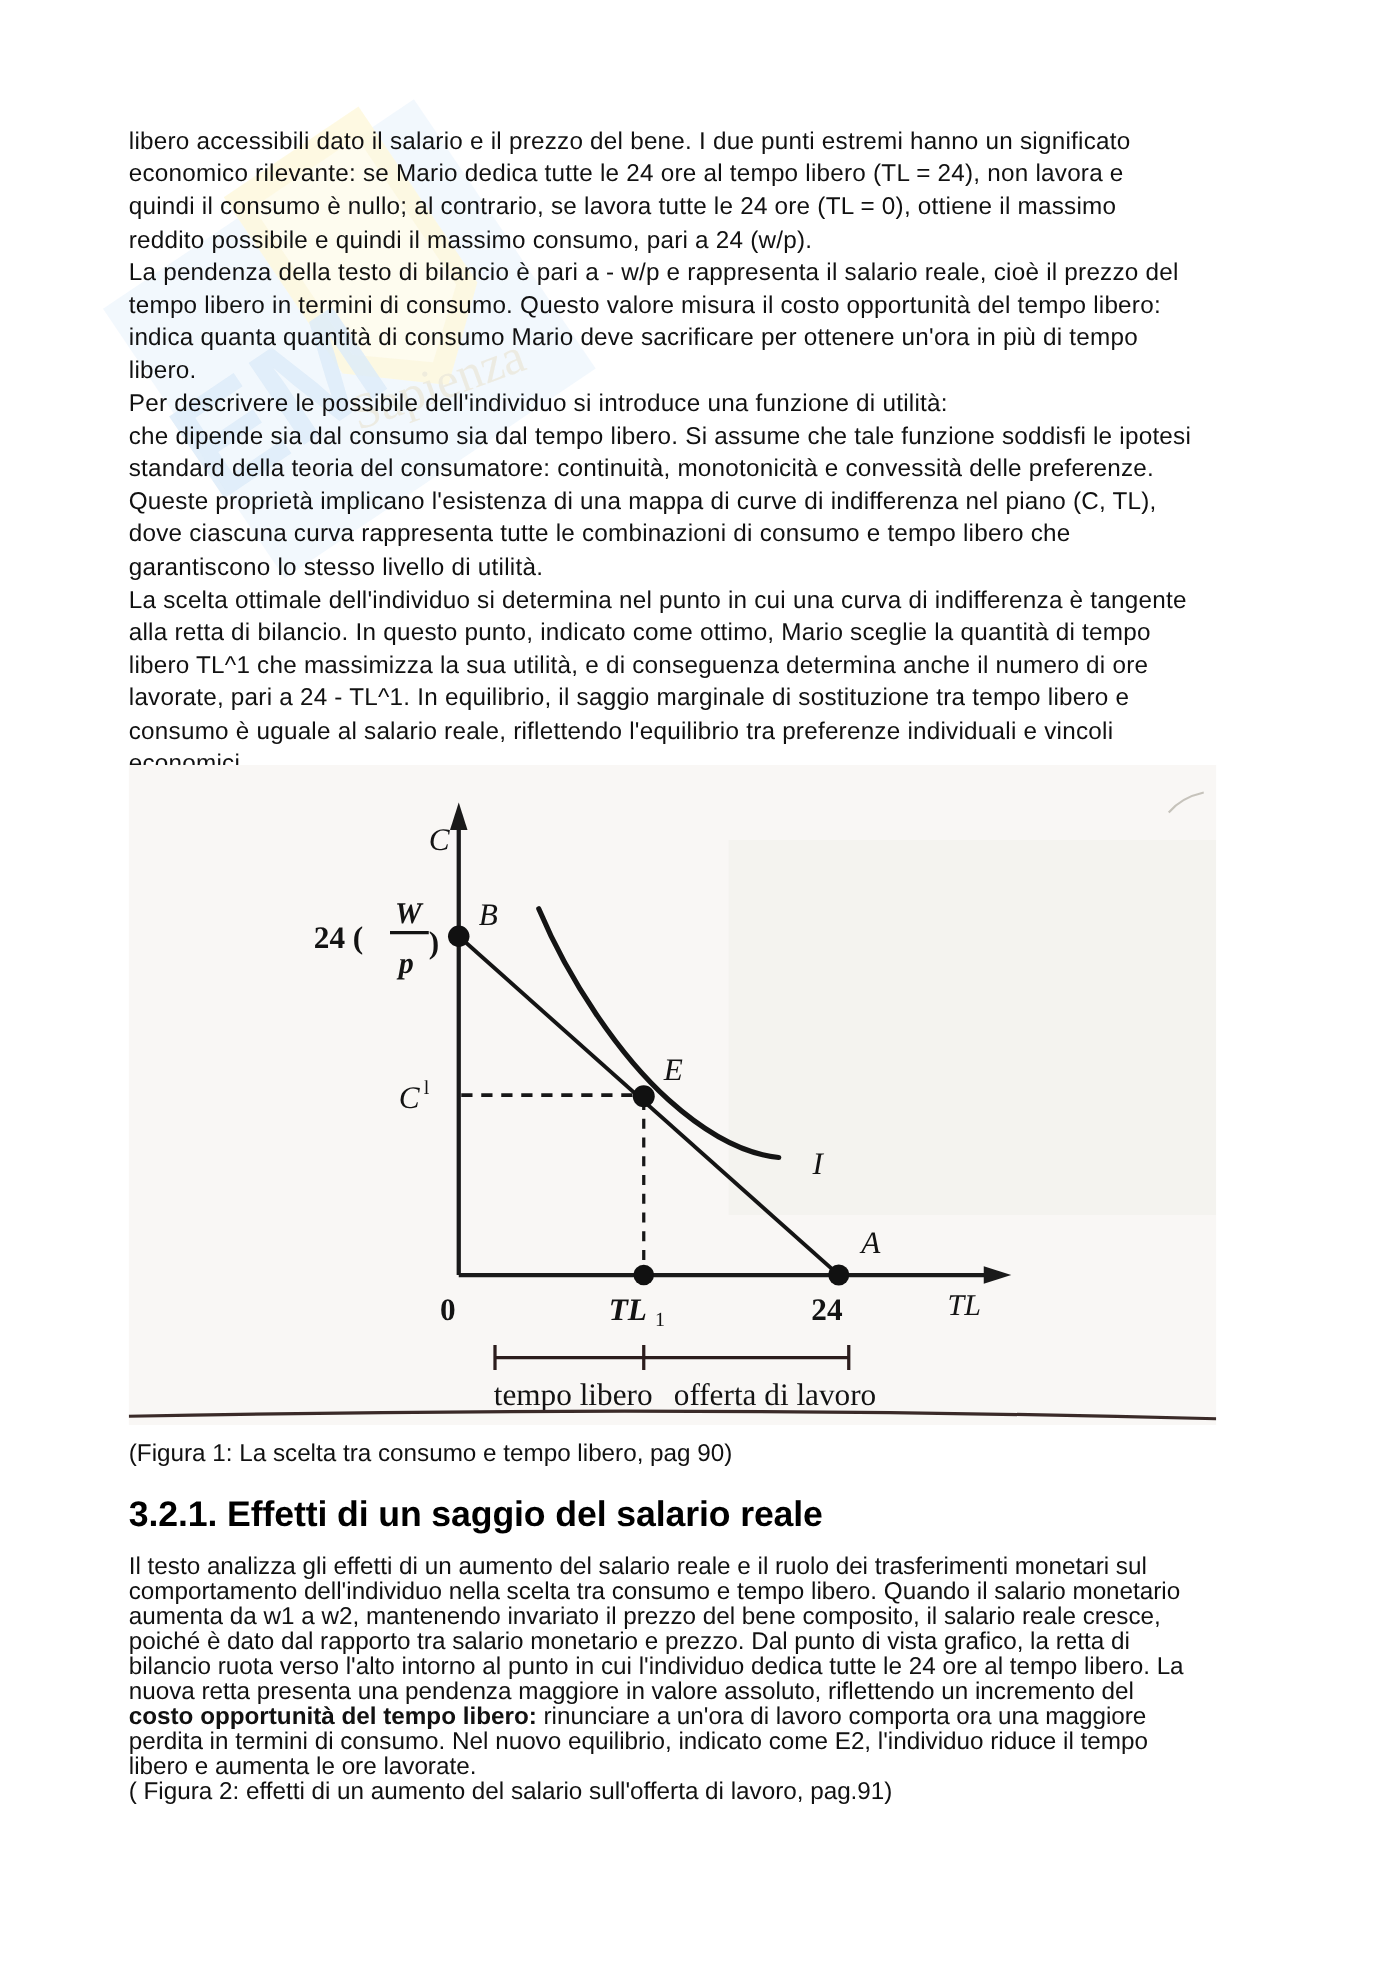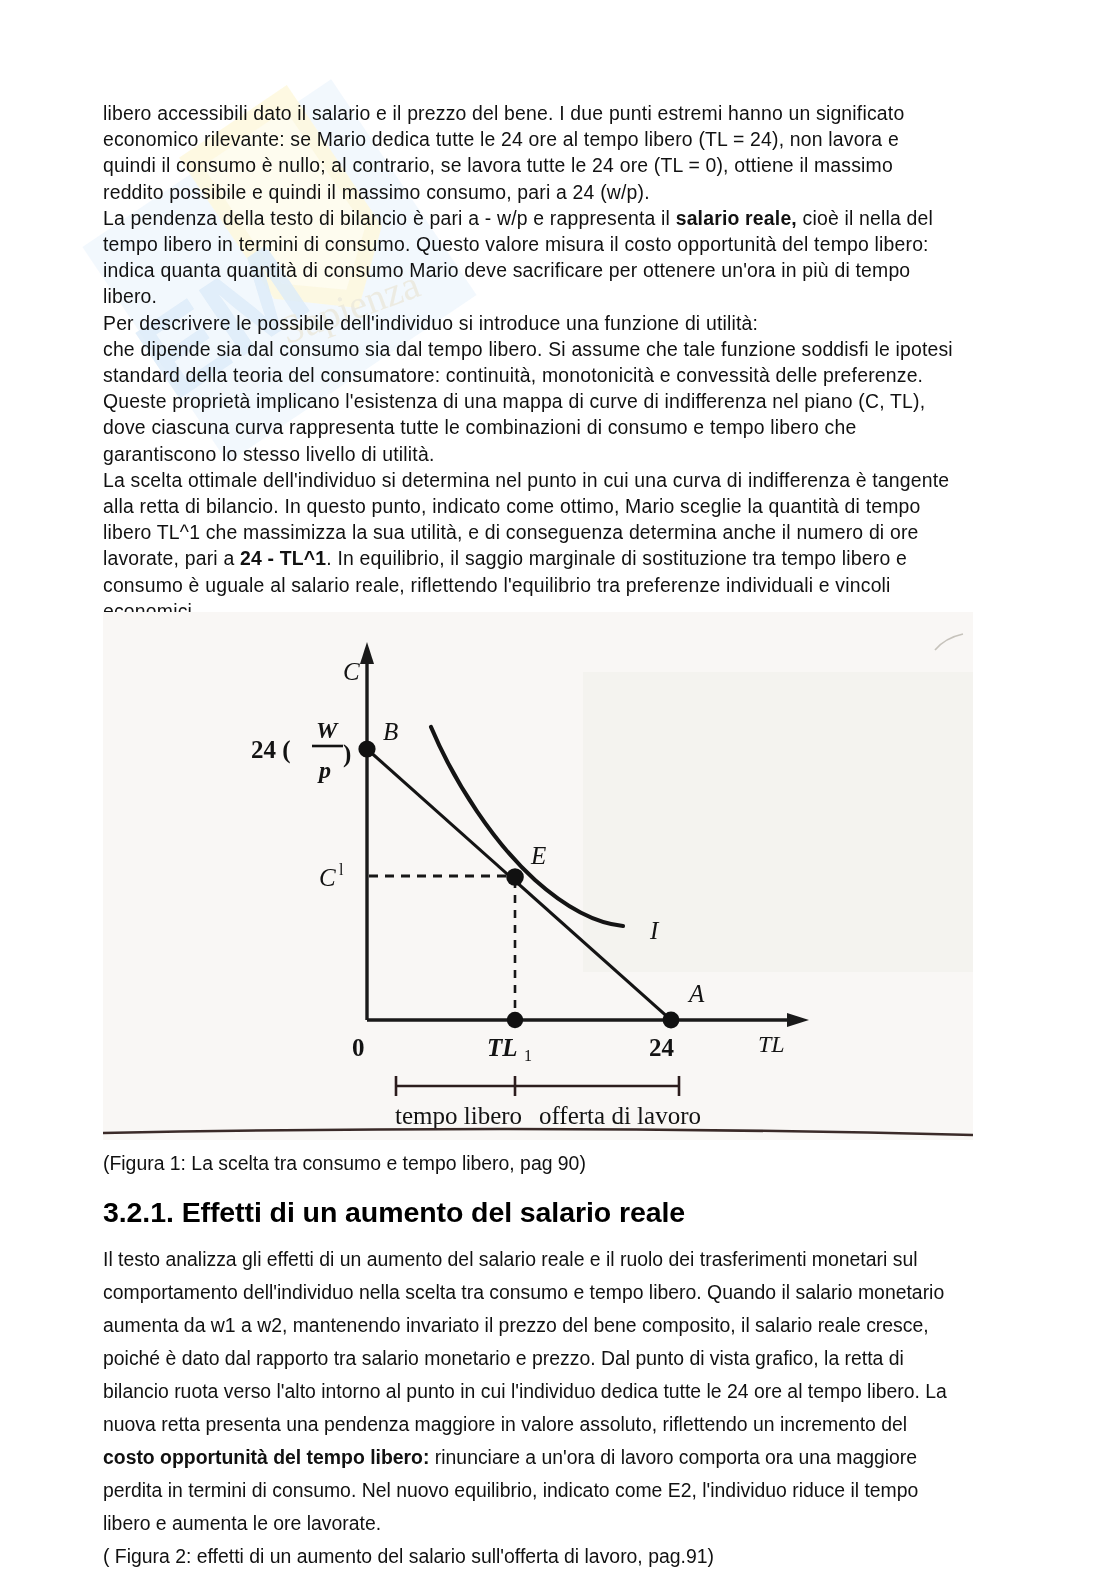--- a/index.html
+++ b/index.html
@@ -41,21 +41,21 @@
     position: absolute;
     left: 103px;
     width: 852px;
     font-size: 19.4px;
     line-height: 26.2px;
     letter-spacing: 0.01em;
     text-align: left;
     color: #111;
   }
   .para p { margin: 0; }
-  .para b { font-weight: bold; margin-top: 26px; }
+  .para b { font-weight: normal; margin-top: 26px; }
 
   .centered-formula {
     display: block;
     font-weight: bold;
     padding-left: 175px;
   }
 
   
   #figure-block {
     position: absolute;
@@ -86,21 +86,21 @@
     font-weight: bold;
     letter-spacing: -0.003em;
     color: #000;
   }
   #body2 {
     position: absolute;
     left: 103px;
     top: 1243px;
     width: 860px;
     font-size: 19.4px;
-    line-height: 33px;
+    line-height: 20px;
     color: #111;
   }
   #body2 p { margin: 0; }
 </style>
 </head>
 <body>
 
 <svg id="watermark" viewBox="0 0 520 520">
   <g transform="rotate(-34 260 260)" opacity="0.5">
     <rect x="120" y="150" width="300" height="260" fill="#cfe4f7" opacity="0.55"></rect>
@@ -108,21 +108,21 @@
     <polygon points="265,150 365,150 365,292 315,333 265,292" fill="#ffffff" opacity="0.45"></polygon>
     <text x="108" y="330" font-family="'Liberation Sans', sans-serif" font-size="115" font-weight="bold" fill="#bcd9f2" opacity="0.85">EM</text>
     <text x="235" y="345" font-family="'Liberation Serif', serif" font-size="40" fill="#d8d2b8" opacity="0.8" transform="rotate(14 235 345)">Sapienza</text>
   </g>
 </svg>
 
 <div id="page">
 
   <div class="para" style="top:100px;">
     <p>libero accessibili dato il salario e il prezzo del bene. I due punti estremi hanno un significato economico rilevante: se Mario dedica tutte le 24 ore al tempo libero (TL = 24), non lavora e quindi il consumo è nullo; al contrario, se lavora tutte le 24 ore (TL = 0), ottiene il massimo reddito possibile e quindi il massimo consumo, pari a 24 (w/p).</p>
-    <p><span>La pendenza della testo di bilancio è pari a - w/p e rappresenta il </span><b>salario reale,</b><span> cioè il nella del</span> <span>tempo libero in termini di consumo. Questo valore misura il costo opportunità del tempo libero: indica quanta quantità di consumo Mario deve sacrificare per ottenere un'ora in più di tempo libero.</span></p>
+    <p><span>La pendenza della testo di bilancio è pari a - w/p e rappresenta il </span><b>salario reale,</b><span> cioè il prezzo del</span> <span>tempo libero in termini di consumo. Questo valore misura il costo opportunità del tempo libero: indica quanta quantità di consumo Mario deve sacrificare per ottenere un'ora in più di tempo libero.</span></p>
     <p>Per descrivere le possibile dell'individuo si introduce una funzione di utilità:</p>
     <p> che dipende sia dal consumo sia dal tempo libero. Si assume che tale funzione soddisfi le ipotesi standard della teoria del consumatore: continuità, monotonicità e convessità delle preferenze. Queste proprietà implicano l'esistenza di una mappa di curve di indifferenza nel piano (C, TL), dove ciascuna curva rappresenta tutte le combinazioni di consumo e tempo libero che garantiscono lo stesso livello di utilità.</p>
     <p><span>La scelta ottimale dell'individuo si determina nel punto in cui una curva di indifferenza è tangente alla retta di bilancio. In questo punto, indicato come ottimo, Mario sceglie la quantità di tempo libero TL^1 che massimizza la sua utilità, e di conseguenza determina anche il numero di ore lavorate, pari a </span><b>24 - TL^1</b><span>. In equilibrio, il saggio marginale di sostituzione tra tempo libero e consumo è uguale al salario reale, riflettendo l'equilibrio tra preferenze individuali e vincoli economici.</span></p>
   </div>
 
   <div id="figure-block">
     <svg id="figure-svg" width="870" height="528" viewBox="0 0 870 528">
 
       <rect x="0" y="0" width="870" height="528" fill="#fcfbf9"></rect>
       <rect x="0" y="0" width="870" height="528" fill="#f4f2ee" opacity="0.35"></rect>
@@ -187,20 +187,20 @@
       </g>
       <text x="292" y="512" font-family="'Liberation Serif', serif" font-size="25" fill="#131313">tempo libero</text>
       <text x="436" y="512" font-family="'Liberation Serif', serif" font-size="25" fill="#131313">offerta di lavoro</text>
 
       <path d="M0,521 C 200,517 520,514 870,523" stroke="#3a2a28" stroke-width="2.6" fill="none"></path>
     </svg>
   </div>
 
   <div id="caption">(Figura 1: La scelta tra consumo e tempo libero, pag 90)</div>
 
-  <div id="section-heading">3.2.1. Effetti di un aumento del salario reale</div>
+  <div id="section-heading">3.2.1. Effetti di un saggio del salario reale</div>
 
   <div id="body2">
     <p><span>Il testo analizza gli effetti di un aumento del salario reale e il ruolo dei trasferimenti monetari sul comportamento dell'individuo nella scelta tra consumo e tempo libero. Quando il salario monetario aumenta da w1 a w2, mantenendo invariato il prezzo del bene composito, il salario reale cresce, poiché è dato dal rapporto tra salario monetario e prezzo. Dal punto di vista grafico, la retta di bilancio ruota verso l'alto intorno al punto in cui l'individuo dedica tutte le 24 ore al tempo libero. La nuova retta presenta una pendenza maggiore in valore assoluto, riflettendo un incremento del </span><b>costo opportunità del tempo libero:</b><span> rinunciare a un'ora di lavoro comporta ora una maggiore perdita in termini di consumo. Nel nuovo equilibrio, indicato come E2, l'individuo riduce il tempo libero e aumenta le ore lavorate.</span></p>
     <p>( Figura 2: effetti di un aumento del salario sull'offerta di lavoro, pag.91)</p>
   </div>
 
 </div>
 
 </body></html>

